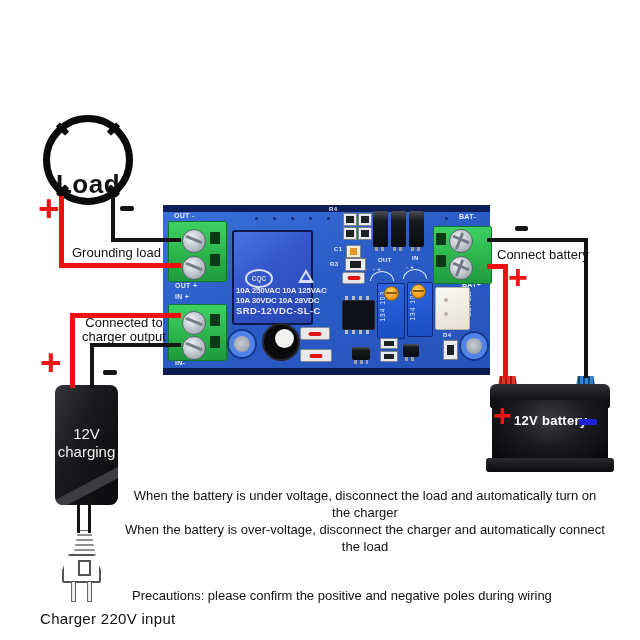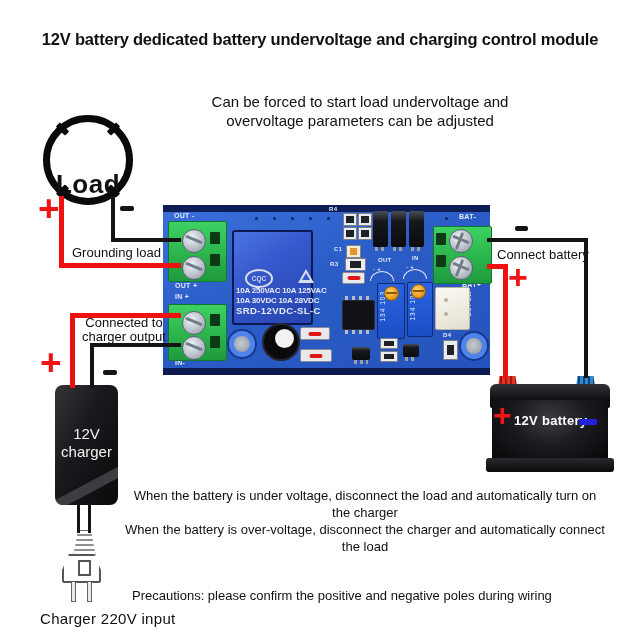--- a/index.html
+++ b/index.html
@@ -113,25 +113,20 @@
   .bat-term.blue{left:575px;top:376px;background:repeating-linear-gradient(90deg,#2f87d8 0 3px,#14466e 3px 5px);}
   .bat-plus{left:493px;top:400px;font-size:32px;line-height:30px;z-index:4;}
   .bat-label{left:514px;top:413px;color:#fff;font-size:13px;font-weight:700;z-index:4;letter-spacing:0.3px;}
   .bat-minus{left:579px;top:419px;width:18px;height:6px;background:#2222dd;border-radius:1px;z-index:4;}
 </style>
 </head>
 <body>
 
 <div id="stage">
 
-  <div class="abs title">12V battery dedicated battery undervoltage and charging control module</div>
-  <div class="abs subtitle">
-    <div>Can be forced to start load undervoltage and</div>
-    <div>overvoltage parameters can be adjusted</div>
-  </div>
 
   <div class="abs load-ring">
     <span class="notch" style="left:6px;top:4px;transform:rotate(45deg);"></span>
     <span class="notch" style="right:6px;top:4px;transform:rotate(-45deg);"></span>
     <span class="notch" style="left:6px;bottom:4px;transform:rotate(-45deg);"></span>
     <span class="notch" style="right:6px;bottom:4px;transform:rotate(45deg);"></span>
     <span class="load-text">Load</span>
   </div>
   <div class="abs plus" style="left:38px;top:194px;">+</div>
   <div class="abs minus-bar" style="left:120px;top:206px;width:14px;"></div>
@@ -239,21 +234,21 @@
     <div class="sot" style="left:210px;top:6px;width:15px;height:36px;"></div>
     <div class="sot" style="left:228px;top:6px;width:15px;height:36px;"></div>
     <div class="sot" style="left:246px;top:6px;width:15px;height:36px;"></div>
     <div class="sot" style="left:189px;top:142px;width:18px;height:13px;"></div>
     <div class="sot" style="left:240px;top:139px;width:16px;height:13px;"></div>
   </div>
 
   <div class="abs charger-body">
     <div class="charger-label">
       <div>12V</div>
-      <div>charger</div>
+      <div>charging</div>
     </div>
   </div>
   <div class="abs wire black" style="left:77px;top:503px;width:3px;height:30px;"></div>
   <div class="abs wire black" style="left:88px;top:503px;width:3px;height:30px;"></div>
   <div class="abs strain"></div>
   <div class="abs plug-body"></div>
   <div class="abs plug-window"></div>
   <div class="abs prong" style="left:71px;top:582px;"></div>
   <div class="abs prong" style="left:87px;top:582px;"></div>
   <div class="abs small-label" style="left:40px;top:610px;font-size:15px;letter-spacing:0.3px;">Charger 220V input</div>

